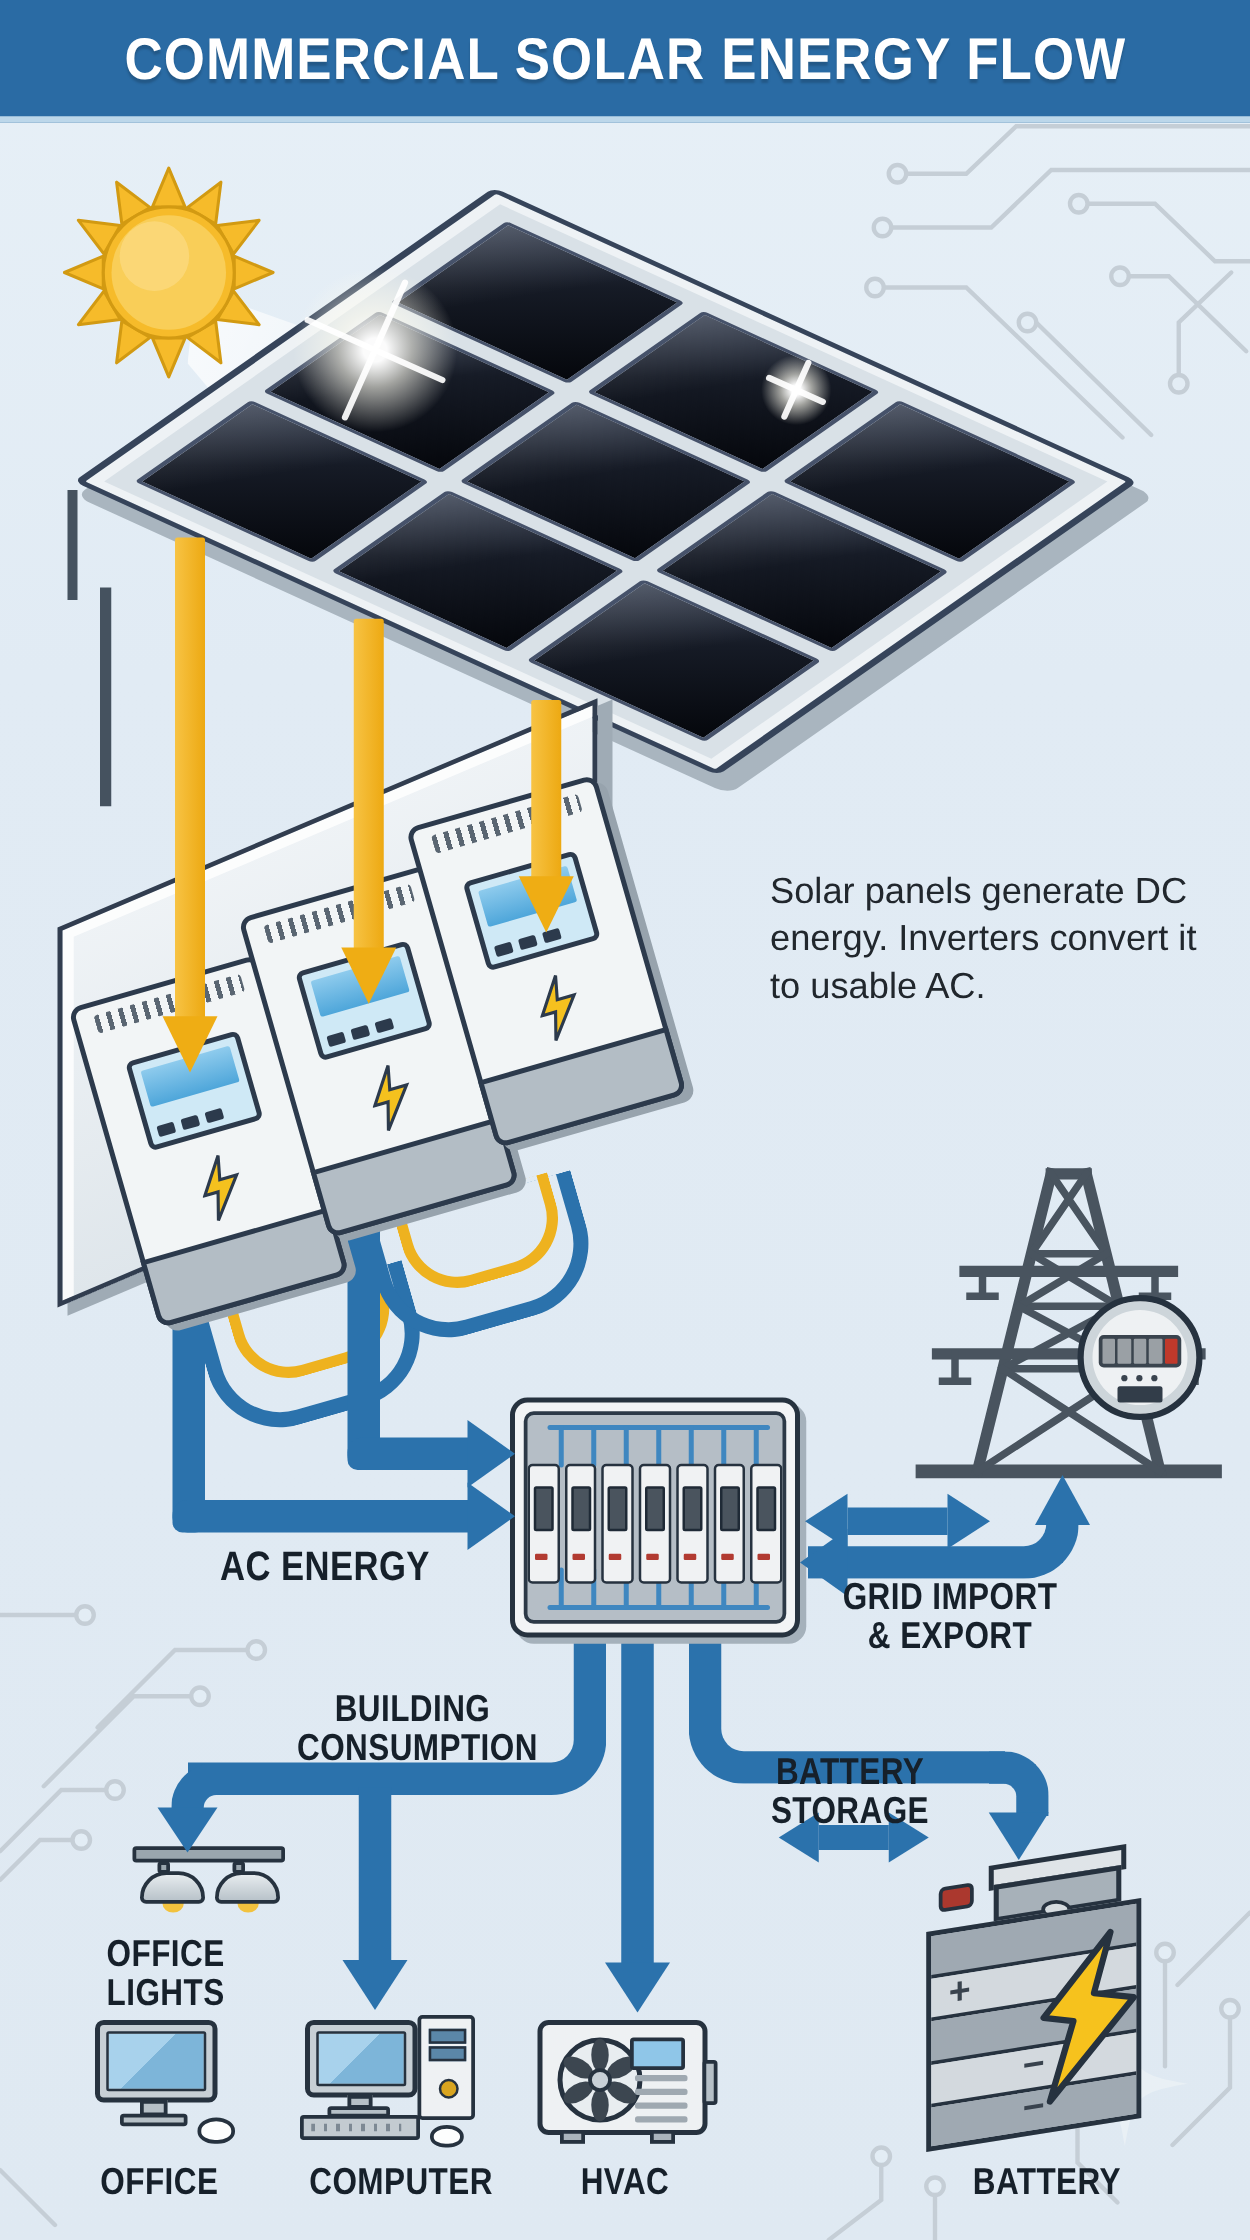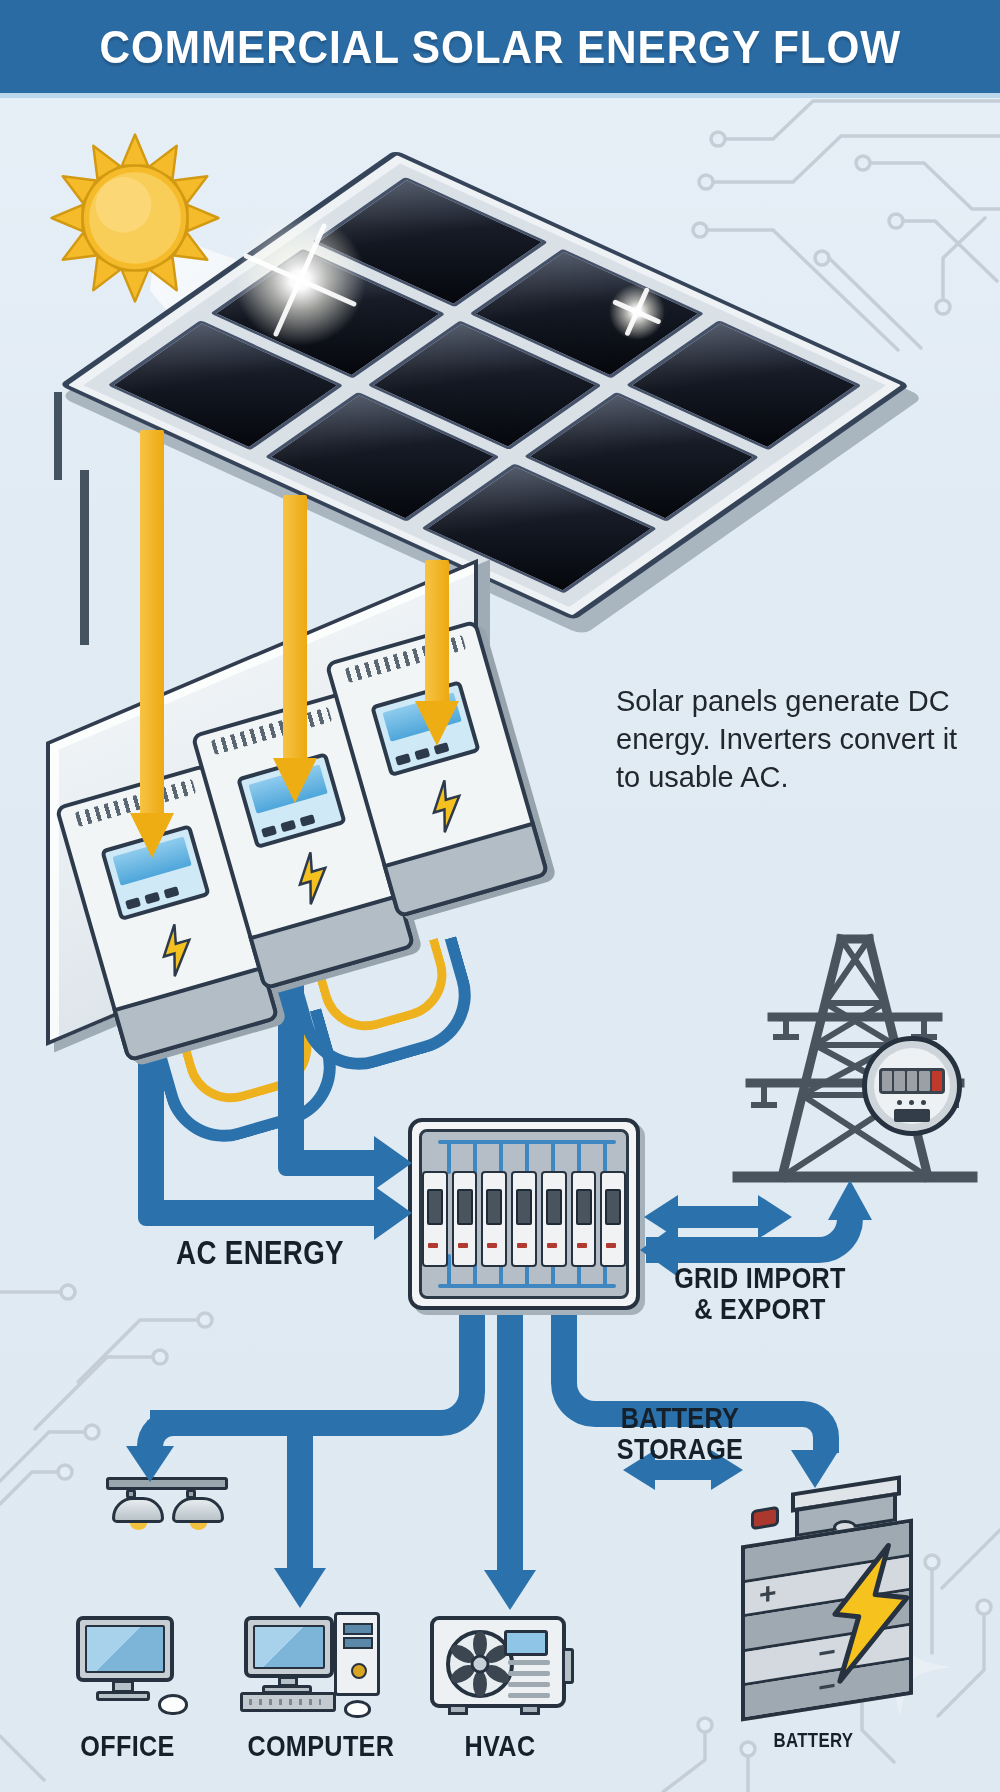--- a/index.html
+++ b/index.html
@@ -57,21 +57,21 @@
   .uloop{position:absolute;border-style:solid;border-top:none!important;z-index:4;transform:rotate(-16deg);background:transparent;}
   
   .pipe{position:absolute;background:#2b72ac;z-index:4;}
   .pipeL{position:absolute;z-index:4;border-color:#2b72ac;box-sizing:border-box;}
   .dcbody{position:absolute;width:24px;background:linear-gradient(90deg,#f7c344,#eda912);z-index:6;border-radius:2px;}
   .tri{position:absolute;width:0;height:0;z-index:6;}
   .lbl{position:absolute;z-index:8;color:#16202a;font-weight:800;text-align:center;}
   .cond{display:block;transform:scaleX(.84);transform-origin:center;letter-spacing:.4px;line-height:1.04;}
   .desc{position:absolute;left:616px;top:682px;width:348px;z-index:8;color:#21272d;
     font-size:29px;line-height:38px;}
-  .desc p{margin:0 0 24px 0;}
+  .desc p{margin:12px 0 24px 0;}
   
   .fusebox{position:absolute;left:408px;top:1118px;width:232px;height:192px;z-index:5;
     background:#f2f4f6;border:4px solid #26323f;border-radius:14px;padding:7px;box-sizing:border-box;
     box-shadow:5px 5px 0 #a5b1bb;}
   .fuse-inner{position:relative;width:100%;height:100%;background:#b5bec6;border:3px solid #2c3947;
     border-radius:8px;box-sizing:border-box;overflow:hidden;}
   .breakers{position:absolute;left:0;top:39px;width:100%;display:flex;justify-content:center;gap:4px;}
   .breaker{width:22px;height:92px;background:#f0f2f3;border:2px solid #26323f;border-radius:4px;position:relative;}
   .breaker .tog{position:absolute;left:3px;top:16px;width:12px;height:32px;background:#4a545e;
     border:2px solid #1f2a36;border-radius:2px;}
@@ -406,31 +406,38 @@
   <div class="pipe" style="left:497px;top:1300px;width:26px;height:272px"></div>
   <div class="tri" style="left:484px;top:1570px;border-left:26px solid transparent;border-right:26px solid transparent;border-top:40px solid #2b72ac"></div>
 
   <div class="pipeL" style="left:551px;top:1300px;width:253px;height:127px;border-left:26px solid #2b72ac;border-bottom:26px solid #2b72ac;border-bottom-left-radius:44px"></div>
   <div class="pipeL" style="left:791px;top:1401px;width:48px;height:52px;border-right:26px solid #2b72ac;border-top:26px solid #2b72ac;border-top-right-radius:36px"></div>
   <div class="tri" style="left:791px;top:1450px;border-left:24px solid transparent;border-right:24px solid transparent;border-top:38px solid #2b72ac"></div>
   <div class="pipe" style="left:655px;top:1460px;width:56px;height:20px"></div>
   <div class="tri" style="left:623px;top:1450px;border-top:20px solid transparent;border-bottom:20px solid transparent;border-right:32px solid #2b72ac"></div>
   <div class="tri" style="left:711px;top:1450px;border-top:20px solid transparent;border-bottom:20px solid transparent;border-left:32px solid #2b72ac"></div>
 
+  <div class="lbl" style="left:220px;top:1352px;width:220px;font-size:30px">
+    <span class="cond">BUILDING</span>
+    <span class="cond">CONSUMPTION</span>
+  </div>
   <div class="lbl" style="left:545px;top:1402px;width:270px;font-size:30px">
     <span class="cond">BATTERY STORAGE</span>
   </div>
 
   <div class="bar dark" style="left:106px;top:1477px;width:122px;height:13px"></div>
   <div class="bar dark" style="left:126px;top:1489px;width:10px;height:10px"></div>
   <div class="bar dark" style="left:186px;top:1489px;width:10px;height:10px"></div>
   <div class="bulb" style="left:130px;top:1516px;width:17px;height:14px"></div>
   <div class="bulb" style="left:190px;top:1516px;width:17px;height:14px"></div>
   <div class="shade dark" style="left:112px;top:1497px;width:52px;height:26px"></div>
   <div class="shade dark" style="left:172px;top:1497px;width:52px;height:26px"></div>
+  <div class="lbl" style="left:25px;top:1548px;width:215px;font-size:30px">
+    <span class="cond">OFFICE LIGHTS</span>
+  </div>
 
   <div class="monitor" style="left:76px;top:1616px;width:98px;height:66px">
       <div class="screen"></div>
     </div>
   <div class="neck" style="left:112px;top:1680px;width:22px;height:13px"></div>
   <div class="basez" style="left:96px;top:1691px;width:54px;height:10px"></div>
   <div class="mouse" style="left:158px;top:1694px;width:30px;height:21px"></div>
   <div class="lbl" style="left:55px;top:1730px;width:145px;font-size:30px">
     <span class="cond">OFFICE</span>
   </div>
@@ -492,17 +499,17 @@
           <span class="sym ctr">−</span>
         </div>
       <div class="b l5">
           <span class="sym ctr">−</span>
         </div>
     </div>
     <svg class="bolt" width="86" height="150" viewBox="0 0 86 150">
       <polygon points="54,4 8,78 32,78 20,144 78,54 46,54" fill="#f6c21d" stroke="#26323f" stroke-width="5" stroke-linejoin="round"></polygon>
     </svg>
   </div>
-  <div class="lbl" style="left:736px;top:1730px;width:155px;font-size:20px">
+  <div class="lbl" style="left:760px;top:1730px;width:155px;font-size:30px">
     <span class="cond">BATTERY</span>
   </div>
 
 </div>
 
 </body></html>

